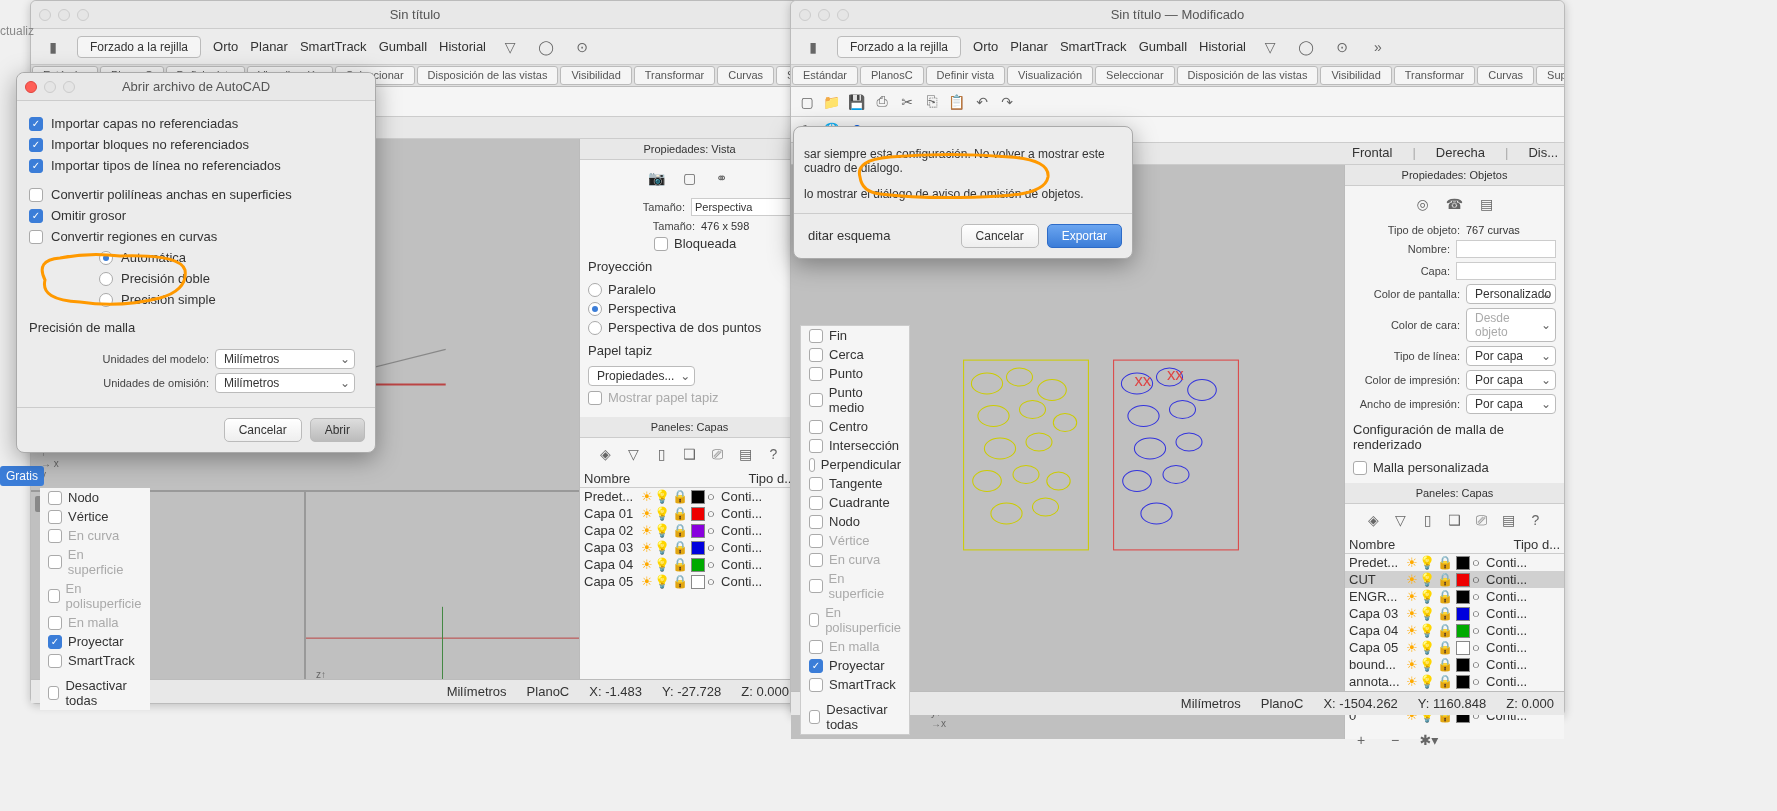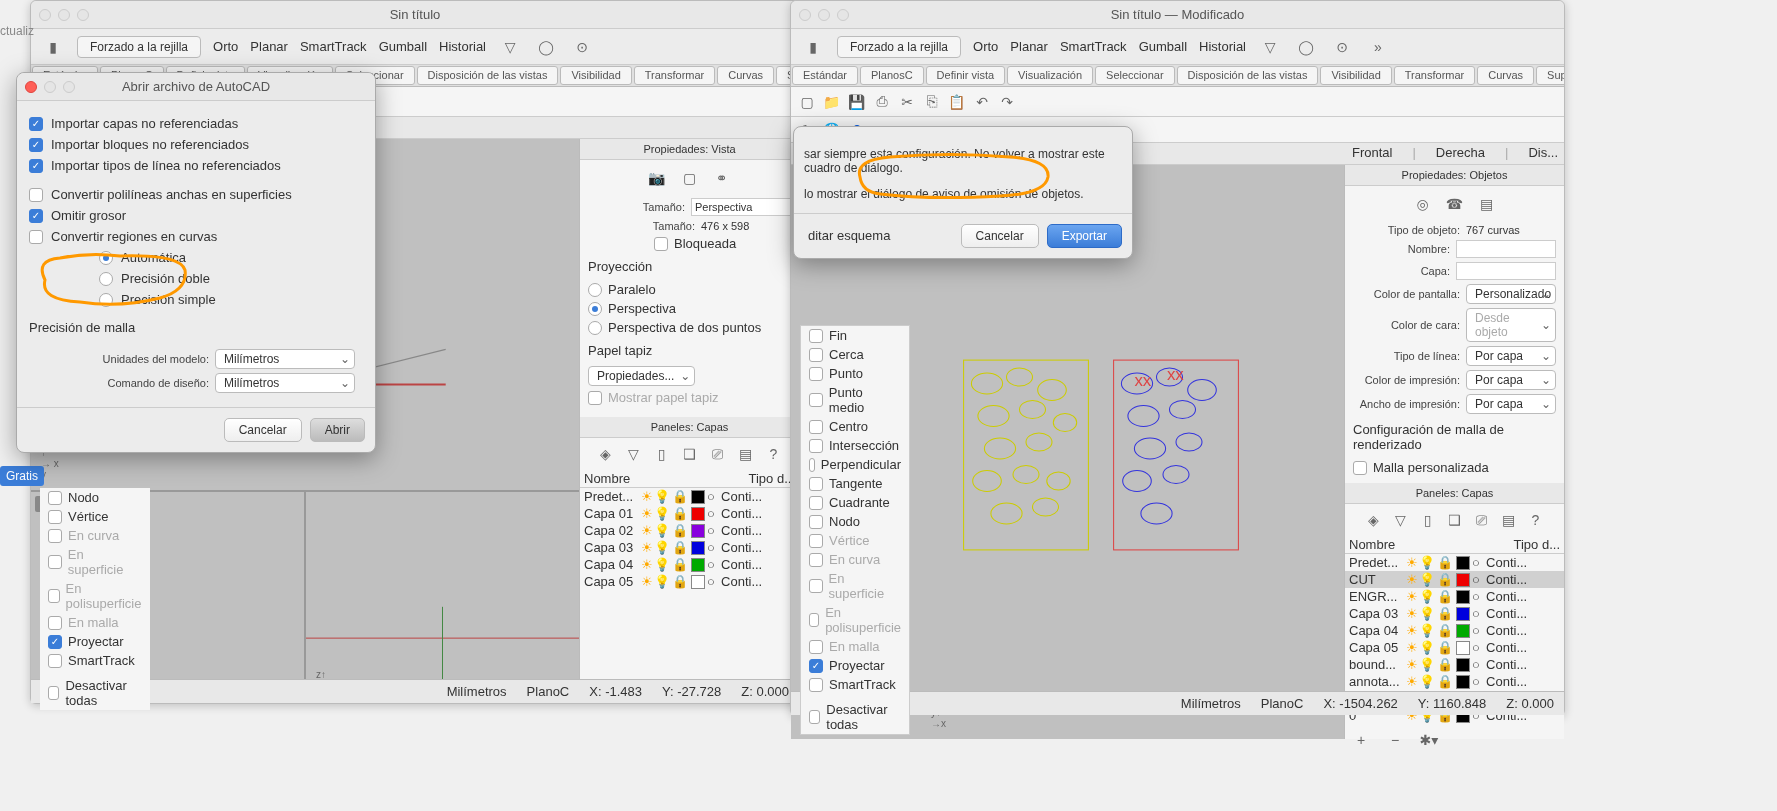--- a/index.html
+++ b/index.html
@@ -692,21 +692,21 @@
           <span class="radio"></span>
           <span>Precisión simple</span>
         </div>
     </div>
     <div style="padding:10px 0 4px;font-size:13px">Precisión de malla</div>
     <div class="prow" style="margin-top:8px">
         <span class="plabel" style="width:140px">Unidades del modelo:</span>
         <span class="select" style="width:140px">Milímetros</span>
       </div>
     <div class="prow">
-        <span class="plabel" style="width:140px">Comando de diseño:</span>
+        <span class="plabel" style="width:140px">Unidades de omisión:</span>
         <span class="select" style="width:140px">Milímetros</span>
       </div>
   </div>
   <div class="dfoot">
     <button class="btn">Cancelar</button>
     <button class="btn" style="background:linear-gradient(#ddd,#bbb)">Abrir</button>
   </div>
 </div>
 
 <svg style="position:absolute;left:30px;top:250px;width:160px;height:70px;pointer-events:none">

